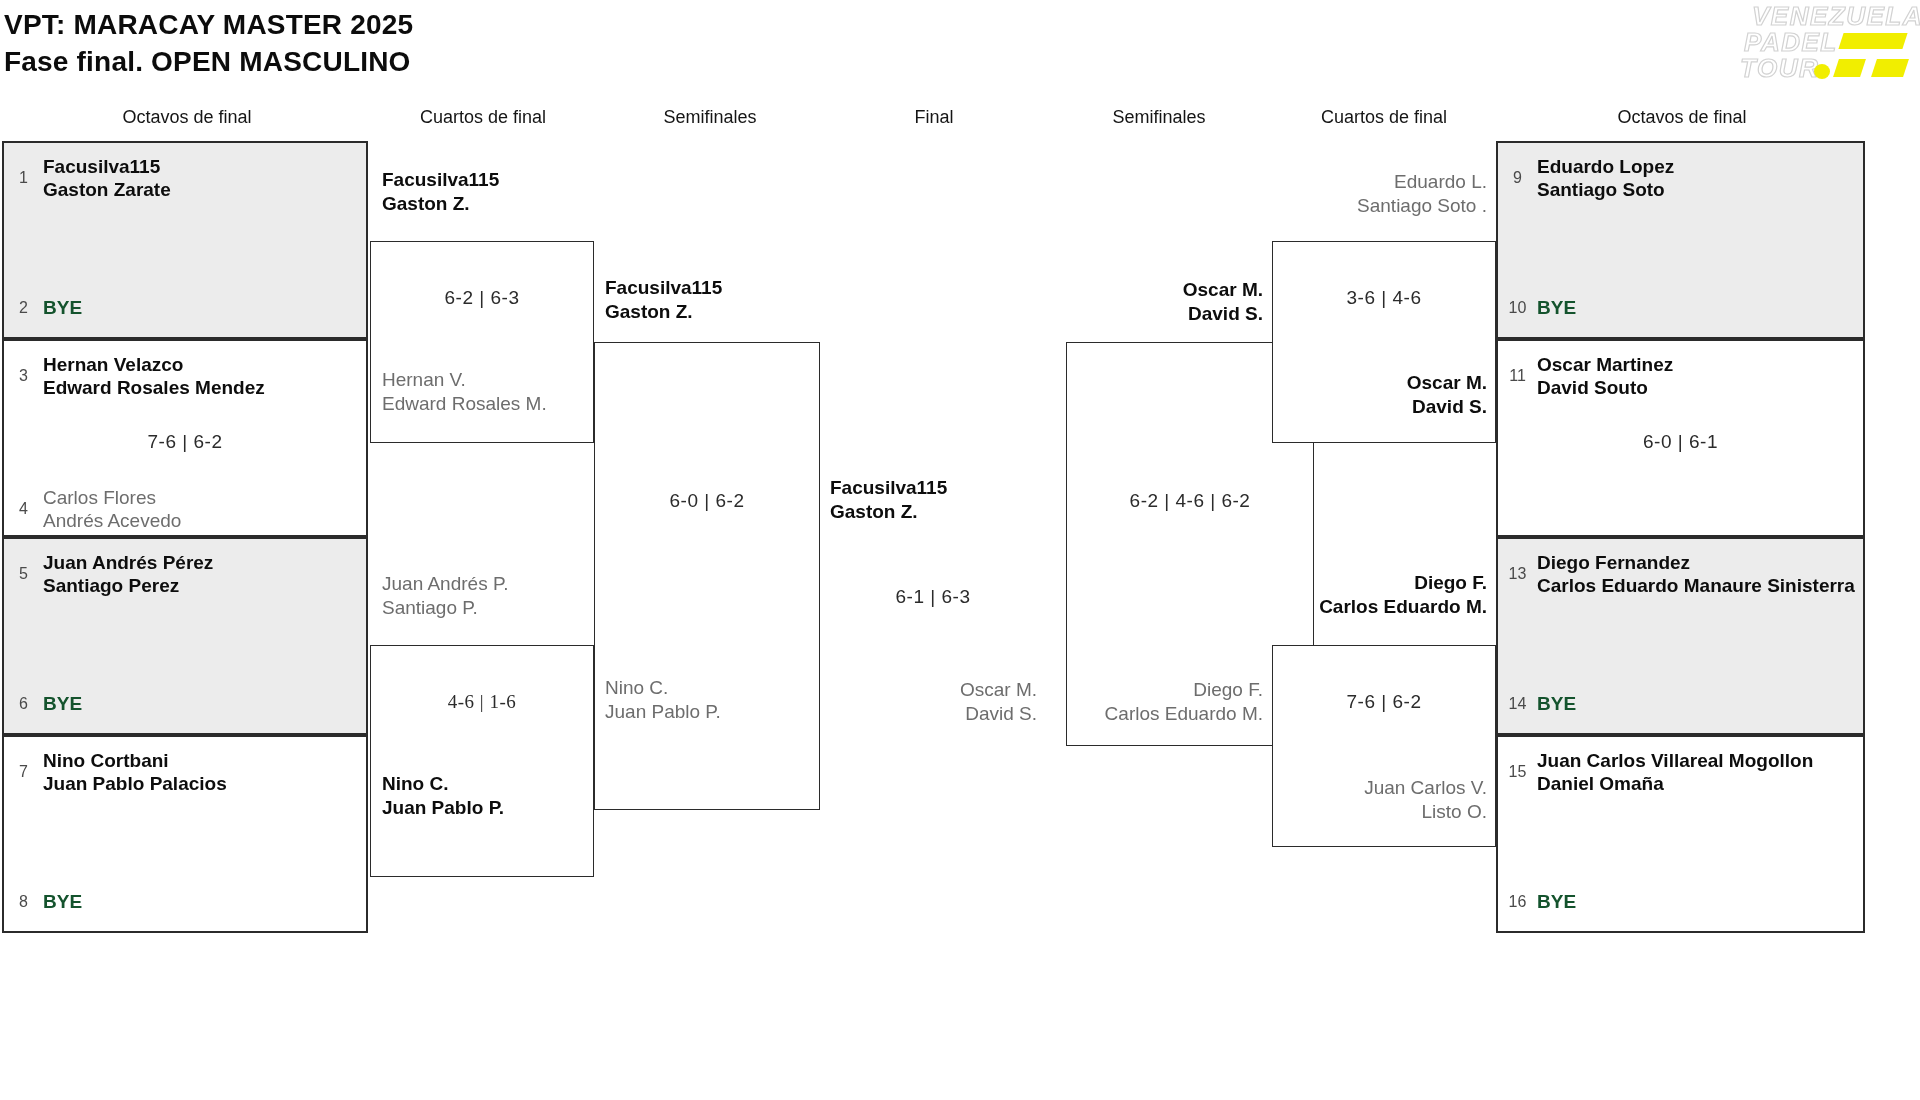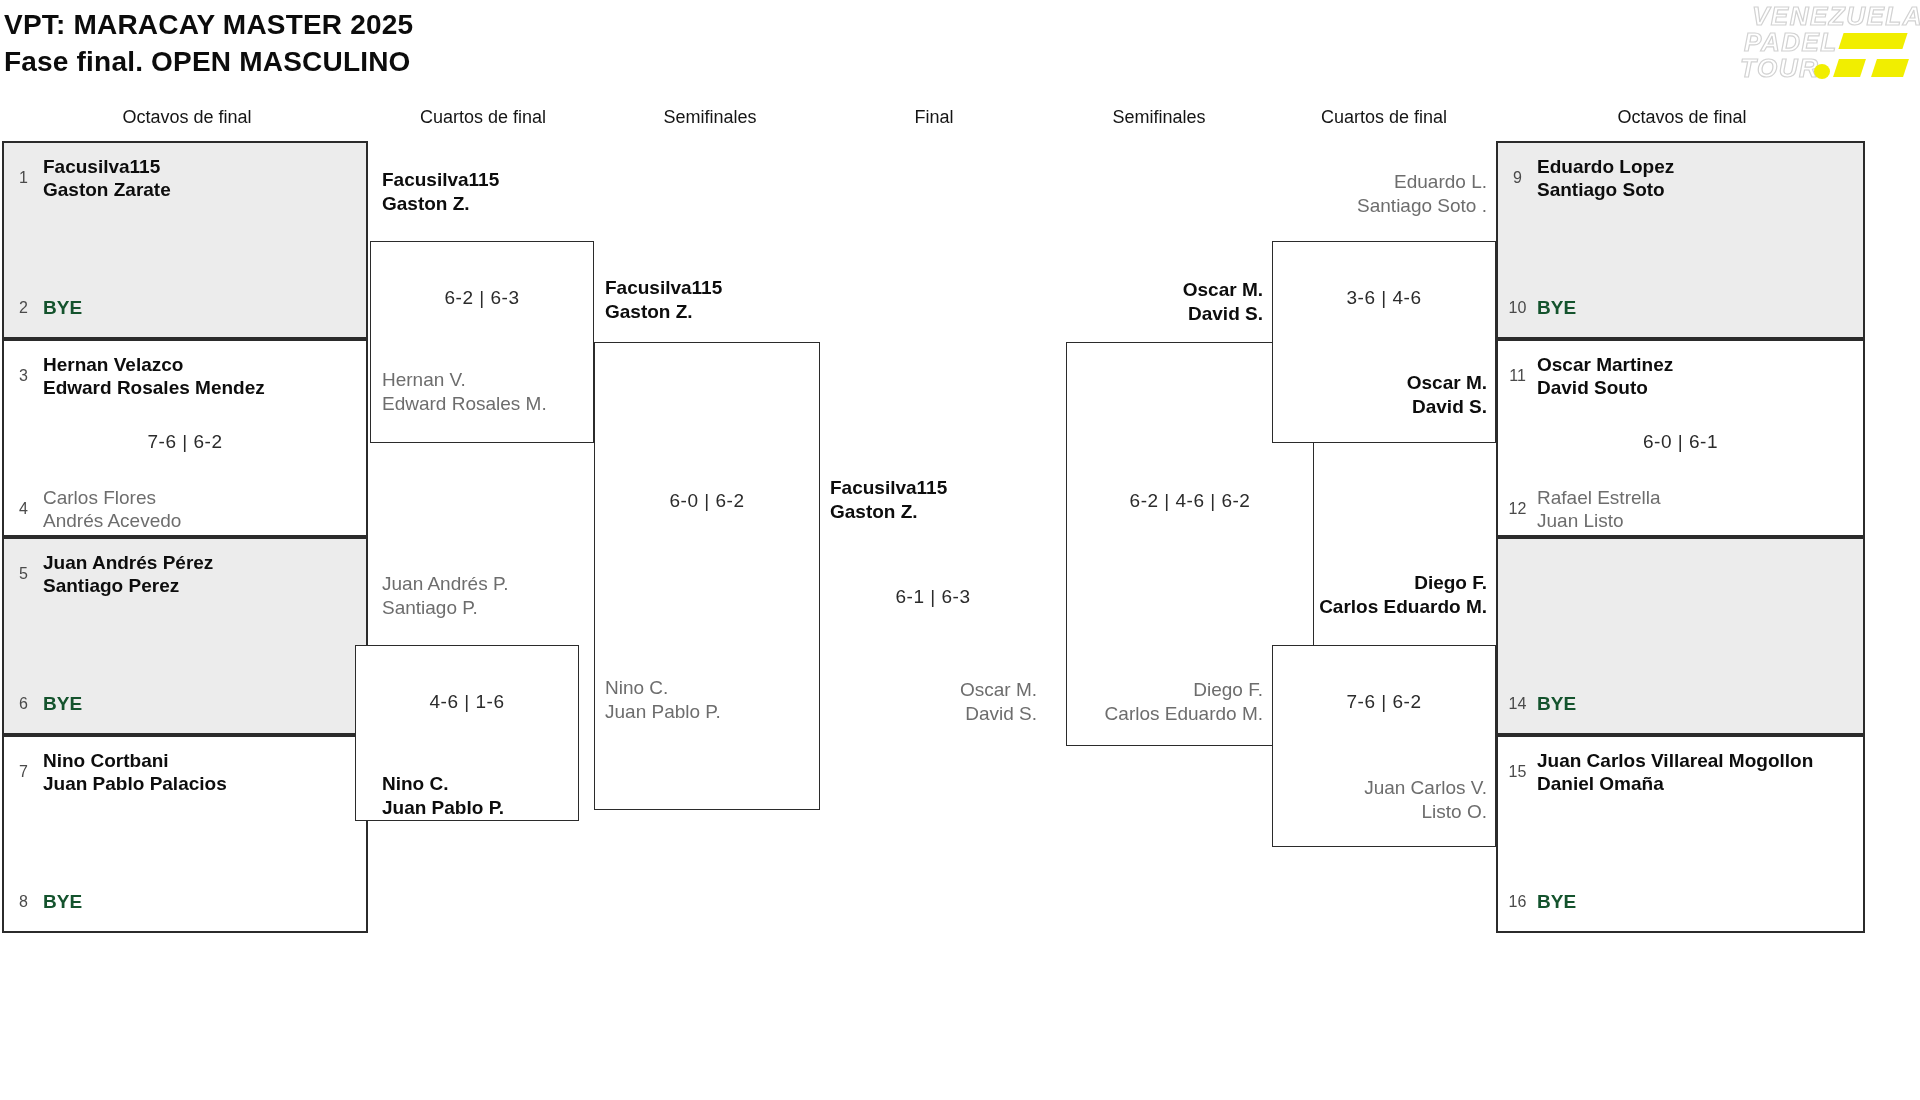--- a/index.html
+++ b/index.html
@@ -134,30 +134,30 @@
 
   <div class="box" style="left:1496px;top:339px;width:369px;height:198px;">
     <div class="prow" style="top:12px;">
       <span class="seed">11</span>
       <div class="names w">
         <div>Oscar Martinez</div>
         <div>David Souto</div>
       </div>
     </div>
     <div class="score" style="top:90px;">6-0 | 6-1</div>
-    <div class="prow" style="top:145px;">
-      <span class="seed">12</span>
-      <div class="names l">
-        <div>Rafael Estrella</div>
-        <div>Juan Listo</div>
-      </div>
-    </div>
   </div>
 
   <div class="box gray" style="left:1496px;top:537px;width:369px;height:198px;">
+    <div class="prow" style="top:12px;">
+      <span class="seed">13</span>
+      <div class="names w" style="white-space:nowrap;">
+        <div>Diego Fernandez</div>
+        <div>Carlos Eduardo Manaure Sinisterra</div>
+      </div>
+    </div>
     <div class="prow" style="top:153px;">
       <span class="seed">14</span>
       <div class="names bye">BYE</div>
     </div>
   </div>
 
   <div class="box" style="left:1496px;top:735px;width:369px;height:198px;">
     <div class="prow" style="top:12px;">
       <span class="seed">15</span>
       <div class="names w" style="white-space:nowrap;">
@@ -180,21 +180,21 @@
   </div>
   <div class="lbl l" style="left:382px;top:368px;">
     <div>Hernan V.</div>
     <div>Edward Rosales M.</div>
   </div>
 
   <div class="lbl l" style="left:382px;top:572px;">
     <div>Juan Andrés P.</div>
     <div>Santiago P.</div>
   </div>
-  <div class="box thin" style="left:355px;top:645px;width:224px;height:176px;">
+  <div class="box thin" style="left:370px;top:645px;width:224px;height:232px;font-family:Liberation Serif, serif;">
     <div class="score" style="top:45px;">4-6 | 1-6</div>
   </div>
   <div class="lbl w" style="left:382px;top:772px;">
     <div>Nino C.</div>
     <div>Juan Pablo P.</div>
   </div>
 
   <div class="lbl w" style="left:605px;top:276px;">
     <div>Facusilva115</div>
     <div>Gaston Z.</div>

